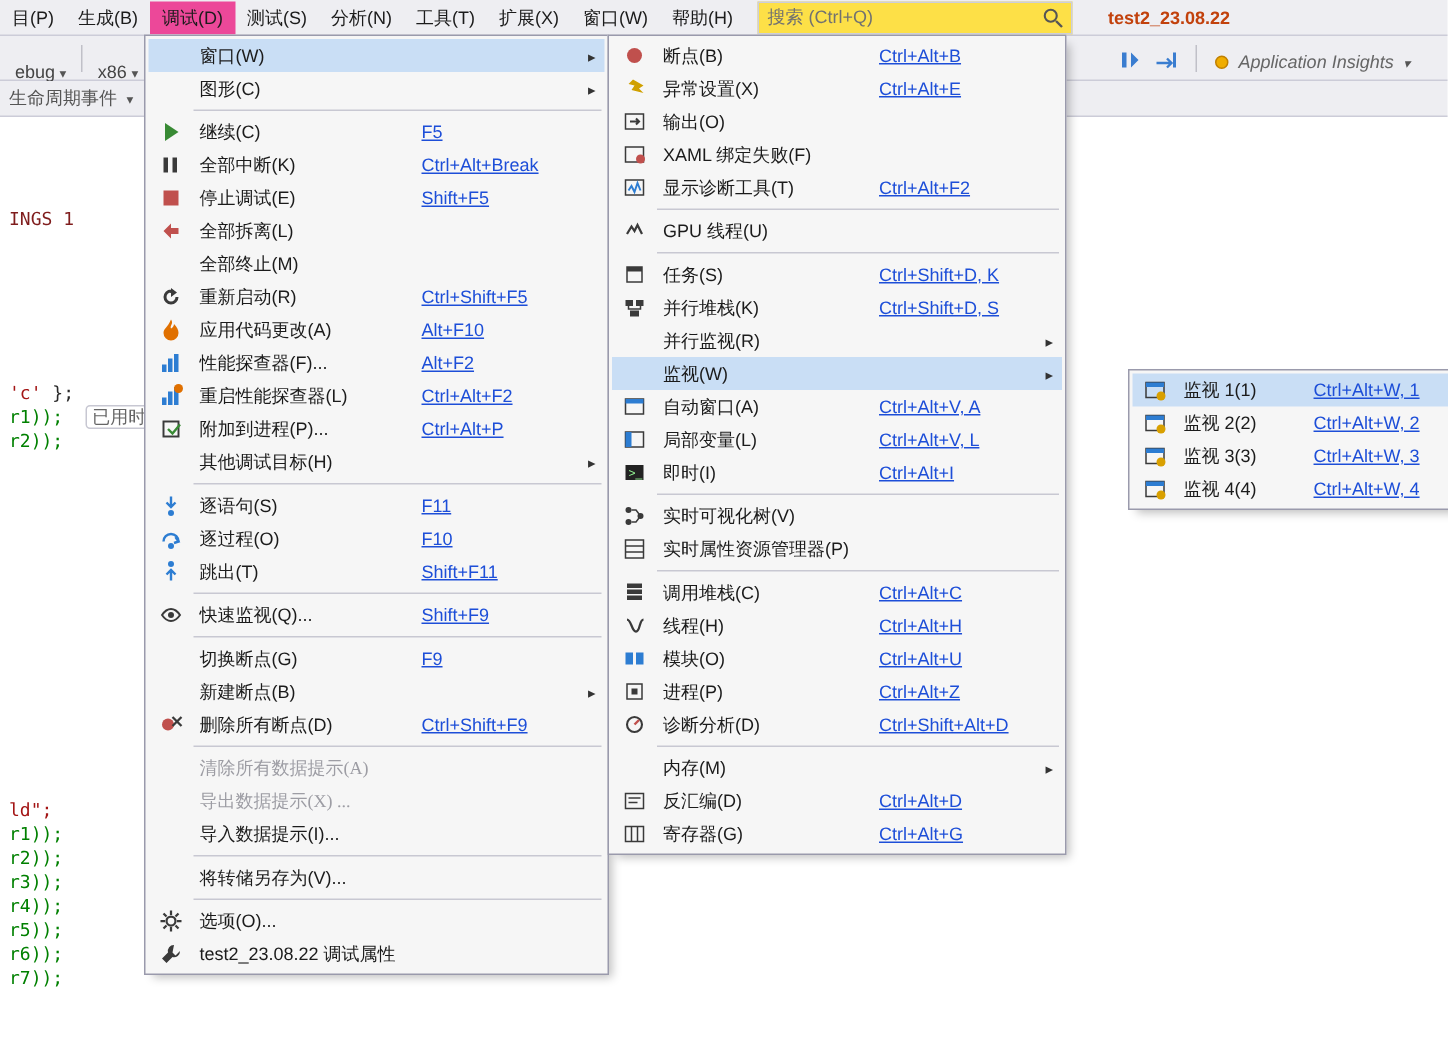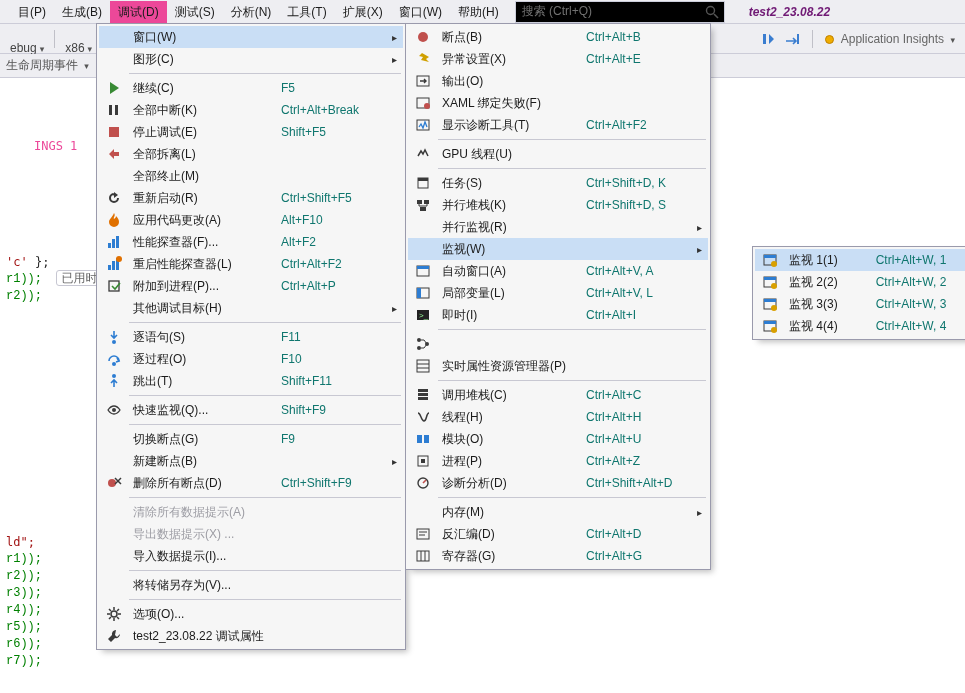--- a/index.html
+++ b/index.html
@@ -13,64 +13,63 @@
     overflow: hidden;
   }
 
   
   .menubar {
     position: absolute; left:0; top:0; right:0;
     height: 24px;
     background: #eeeef2;
     display: flex; align-items: center;
     border-bottom: 1px solid #ccccd8;
-    padding-left: 10px;
+    padding-left: 0;
   }
   .menubar .mtop {
     padding: 0 8px;
     line-height: 22px;
     cursor: default;
     white-space: nowrap;
   }
   .menubar .mtop.active {
     background: #ec4899;
   }
   .menubar .search {
     margin-left: 8px;
     width: 210px; height: 22px;
-    background: #000000;
+    background: #fde047;
     border: 1px solid #cccedb;
     display:flex; align-items:center;
     padding: 0 4px 0 6px;
     color:#717171;
     justify-content: space-between;
   }
   .menubar .projlabel {
     margin-left: 24px;
     font-weight: bold;
-    color: #701a75;
-    font-style: italic;
+    color: #c2410c;
   }
 
   
   .toolbar {
     position: absolute; left:0; top:24px; right:0;
     height: 30px;
     background:#eeeef2;
     border-bottom:1px solid #ccccd8;
     display:flex; align-items:center;
     padding-left:4px; gap:0;
   }
   .toolbar .tbtn {
     padding:0 6px; line-height:28px; color:#444;margin-top:20px;
   }
   .toolbar .sep { width:1px;height:18px;background:#c0c0c8;margin:0 4px;}
   .toolbar .right {
-    margin-left:auto; display:flex; align-items:center; gap:8px;
-    padding-right:10px; color:#666;
+    margin-left:auto; display:flex; align-items:flex-end; gap:8px;
+    padding-right:25px; color:#666;font-style:italic;
   }
   .insights-dot{
     display:inline-block;width:9px;height:9px;border-radius:50%;
     background:#f0ad00;border:1px solid #c08000;margin-right:4px;vertical-align:middle;
   }
   .dd { font-size:9px; color:#555; margin-left:3px; }
 
   
   .subbar {
     position:absolute; left:0; top:54px; right:0; height:24px;
@@ -82,23 +81,23 @@
   .subbar .lk { margin-right:6px; }
 
   .editor {
     position:absolute; left:0; top:78px; right:0; bottom:0;
     background:#fff;
     font-family: Consolas, monospace;
     font-size:12px;
     color:#2a2a2a;
     padding-left:6px;
   }
-  .gutter { color:#ec4899;margin-left:28px; }
+  .gutter { color:#7f1d1d; }
   .strlit { color:#a31515; }
-  .sym { color:#008000;font-family:Liberation Mono, monospace;}
+  .sym { color:#008000;}
   .ed-line { line-height:16px; white-space:pre;}
   .compile-tag {
     background:#fff; border:1px solid #c7c7d2; border-radius:3px;
     padding:0 4px; color:#666; font-family:inherit;
   }
 
   
   .menu {
     position:absolute;
     background:#f6f6f6;
@@ -107,28 +106,28 @@
     padding:2px 2px;
   }
   .menu .row {
     display:flex; align-items:center;
     height:22px;
     padding:0 24px 0 2px;
     position:relative;
     white-space:nowrap;
   }
   .menu .row.hover { background:#c9def5; }
-  .menu .row.disabled { color:#9d9da4; }
+  .menu .row.disabled { color:#9d9da4;font-family:Liberation Serif, serif; }
   .menu .iconcell {
     width:26px; height:22px;
     display:flex; align-items:center; justify-content:center;
     flex:0 0 26px;
   }
   .menu .label { flex:1 1 auto; padding-left:6px; padding-right:26px;}
-  .menu .short { color:#0f766e; padding-left:12px; min-width:110px;}
+  .menu .short { color:#1d4ed8; padding-left:12px; min-width:110px;text-decoration:underline;}
   .menu .sub { position:absolute; right:6px; top:6px; font-size:10px; color:#333;}
   .menu .sep {
     height:1px; background:#c8c8d2;
     margin:3px 2px 3px 30px;
   }
 
   
   svg.ic{width:16px;height:16px;display:block}
 
   
@@ -548,20 +547,21 @@
     <div class="sep"></div>
     <div class="row">
       <span class="iconcell">
         <svg class="ic" viewBox="0 0 16 16">
           <circle cx="4" cy="4" r="2" fill="#3a3a3a"></circle>
           <circle cx="4" cy="12" r="2" fill="#3a3a3a"></circle>
           <circle cx="12" cy="8" r="2" fill="#3a3a3a"></circle>
           <path d="M6 4h3l3 4M6 12h3l3-4" fill="none" stroke="#3a3a3a"></path>
         </svg>
       </span>
+      <span class="label">实时可视化树(V)</span>
     </div>
     <div class="row">
       <span class="iconcell">
         <svg class="ic" viewBox="0 0 16 16">
           <rect x="2" y="2" width="12" height="12" fill="none" stroke="#3a3a3a"></rect>
           <line x1="2" y1="6" x2="14" y2="6" stroke="#3a3a3a"></line>
           <line x1="2" y1="10" x2="14" y2="10" stroke="#3a3a3a"></line>
         </svg>
       </span>
       <span class="label">实时属性资源管理器(P)</span>

